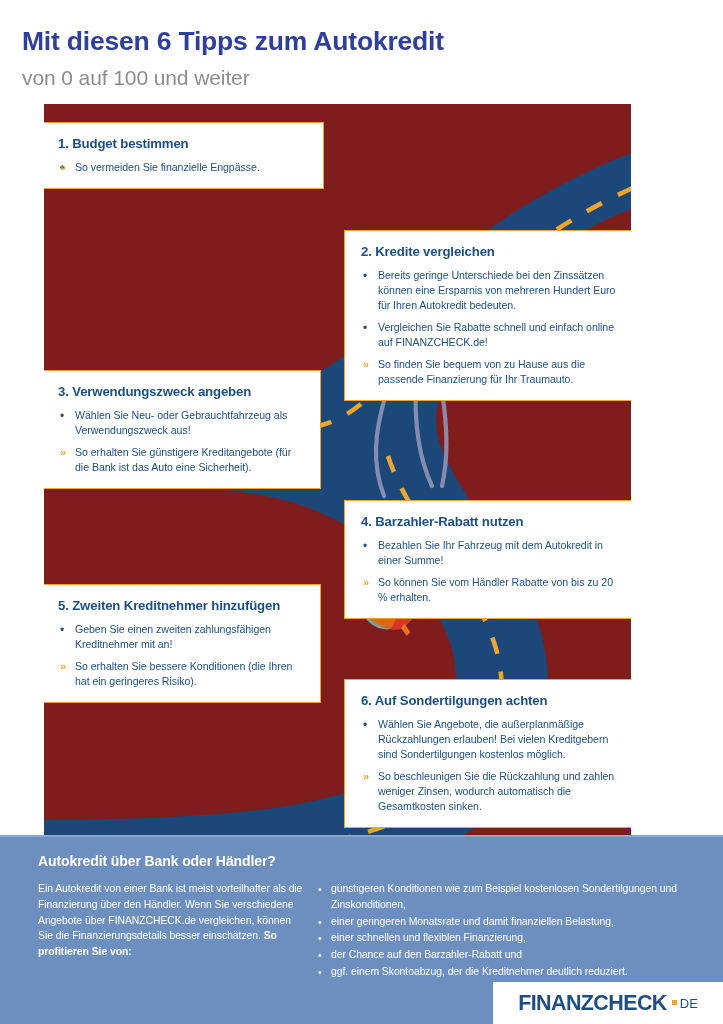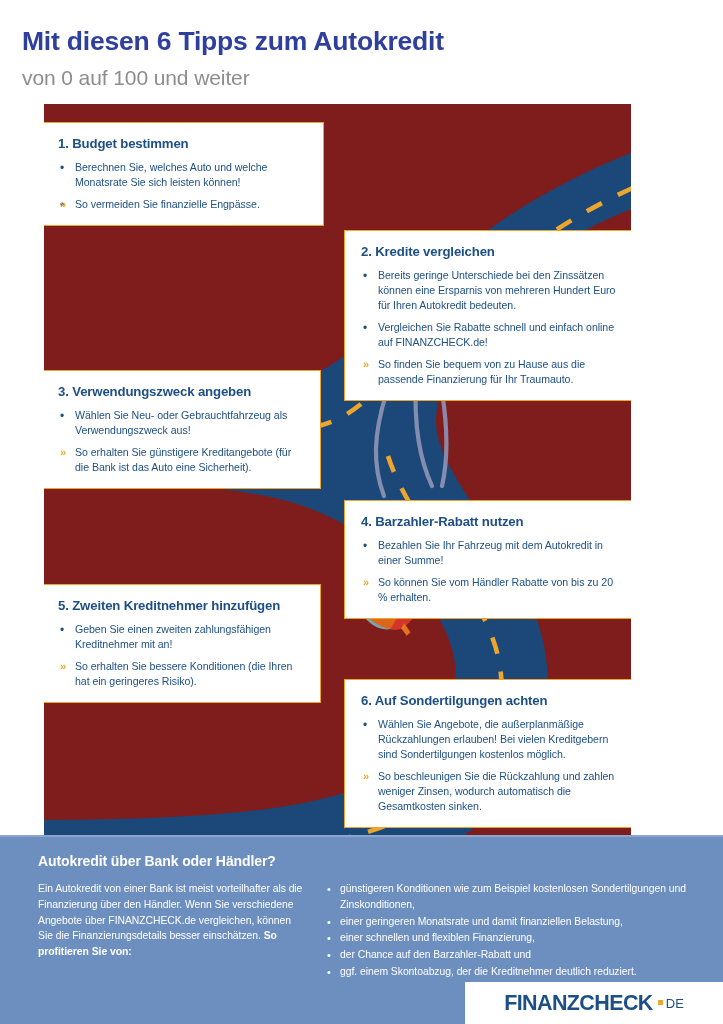--- a/index.html
+++ b/index.html
@@ -86,41 +86,41 @@
     padding: 18px 22px 0 38px;
   }
   .footer-sep {
     position: absolute; left: 0; top: 0; width: 723px; height: 2px;
     background: #8aa6ce;
   }
   .footer h2 {
     font-size: 14px; font-weight: bold; color: #ffffff;
     margin-bottom: 12px; letter-spacing: -0.1px;
   }
-  .footer-cols { display: flex; gap: 22px; }
+  .footer-cols { display: flex; gap: 13px; }
   .footer-left {
     width: 265px; font-size: 10.4px; line-height: 1.52;
     color: #ffffff; letter-spacing: -0.05px;
   }
   .footer-left b { font-weight: bold; }
   .footer-right { flex: 1; }
   .footer-right ul { list-style: none; }
   .footer-right li {
     position: relative; padding-left: 15px;
     font-size: 10.4px; line-height: 1.52; color: #ffffff;
     letter-spacing: -0.05px; margin-bottom: 1px;
   }
   .footer-right li .mark {
     position: absolute; left: 2px; top: 0; font-size: 11px; color: #ffffff;
   }
 
   
   .logo-box {
     position: absolute; right: 0; bottom: 0;
-    width: 258px; height: 42px;
+    width: 230px; height: 42px;
     background: #ffffff;
     display: flex; align-items: center; justify-content: center;
   }
   .logo-text {
     font-size: 21.5px; font-weight: bold; color: #1d4f86;
     letter-spacing: -0.6px;
   }
   .logo-dot {
     display: inline-block; width: 5px; height: 5px;
     background: #eda52e; margin: 0 3px 1px 5px;
@@ -221,21 +221,20 @@
           <line x1="12" y1="-64" x2="12" y2="-40"></line>
         </g>
       </g>
     </svg>
 
     <div class="tip left" style="top:18px; width:283px;">
       <h3>1. Budget bestimmen</h3>
       <ul>
         <li class="dot">
           <span class="mark">•</span>
-          <span>Berechnen Sie, welches Auto und welche Monatsrate Sie sich leisten können!</span>
         </li>
         <li class="dot">
           <span class="mark">•</span>
         </li>
         <li class="arrow">
           <span class="mark">»</span>
           <span>So vermeiden Sie finanzielle Engpässe.</span>
         </li>
       </ul>
     </div>

